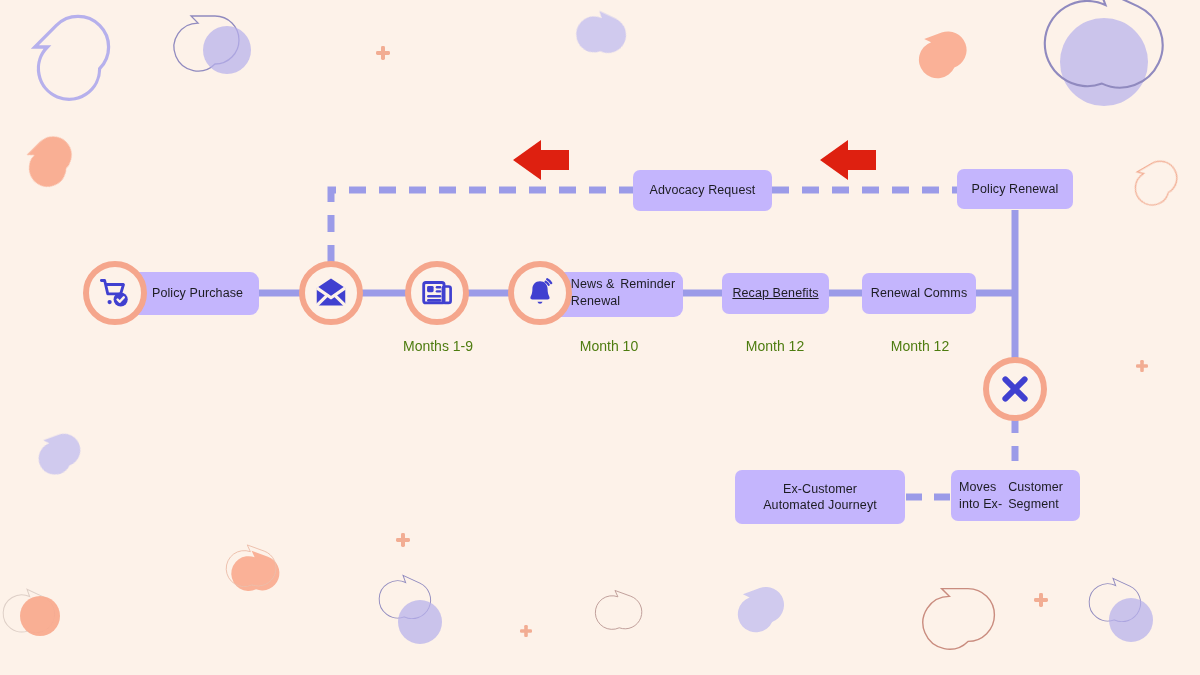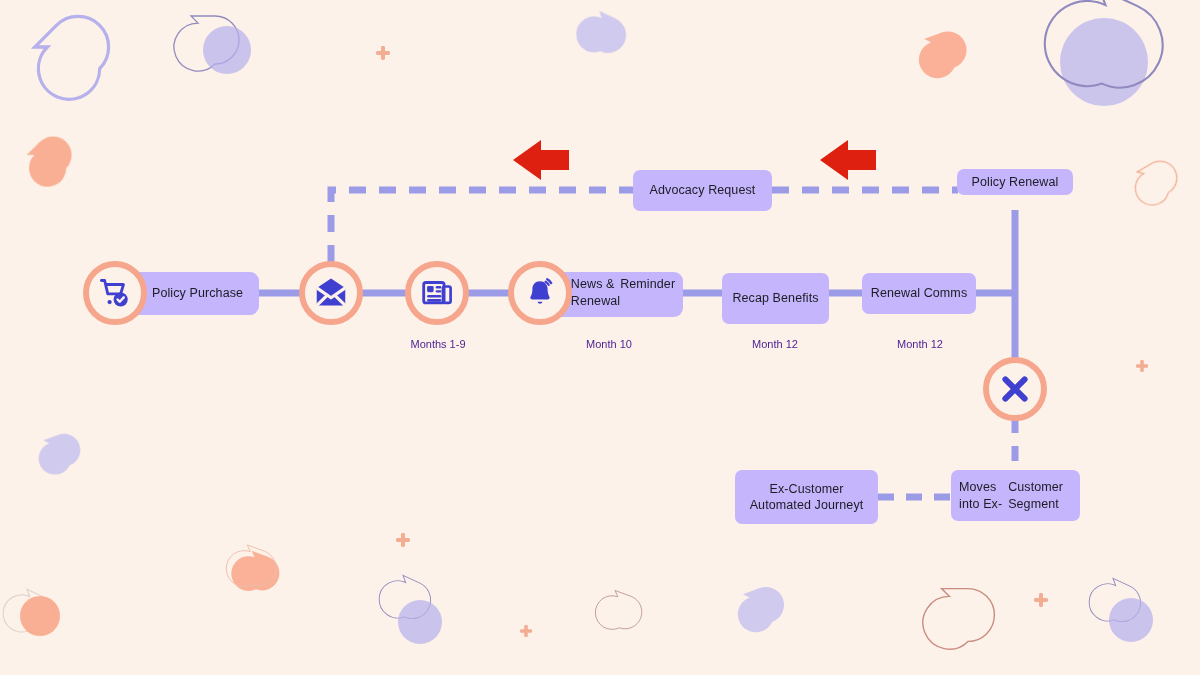--- a/index.html
+++ b/index.html
@@ -54,22 +54,22 @@
     display: flex;
     align-items: center;
     justify-content: center;
     z-index: 4;
   }
   .circle svg { display: block; }
 
   
   .caption {
     position: absolute;
-    color: #4c1d95;
-    font-size: 11px;
+    color: #4d7c0f;
+    font-size: 14px;
     text-align: left;
     white-space: nowrap;
     transform: translateX(-50%);
     z-index: 3;
   }
 </style>
 </head>
 <body>
 
 <div id="canvas">
@@ -250,48 +250,48 @@
     <span>
       <svg width="32" height="32" viewBox="0 0 24 24">
         <path d="M12 3.1c-3.5 0-5.7 2.6-5.7 5.9 0 4.3-1.5 5.4-1.5 6.7 0 .7.6 1.1 1.5 1.1h11.4c.9 0 1.5-.4 1.5-1.1 0-1.3-1.5-2.4-1.5-6.7 0-3.3-2.2-5.9-5.7-5.9z" fill="#4040D0"></path>
         <path d="M10.1 18.6a2 2 0 0 0 3.8 0z" fill="#4040D0"></path>
         <path d="M16.2 3.6a5.2 5.2 0 0 1 2.3 2.2 M17.4 1.7a7.4 7.4 0 0 1 3 2.9" fill="none" stroke="#4040D0" stroke-width="1.7" stroke-linecap="round"></path>
       </svg>
     </span>
   </div>
   <div class="caption" style="left:609px; top:338px;">Month 10</div>
 
-  <div class="box" style="left:722px; top:273px; width:107px; height:51px;">
+  <div class="box" style="left:722px; top:273px; width:107px; height:41px;text-decoration:underline;">
     <span>Recap Benefits</span>
   </div>
   <div class="caption" style="left:775px; top:338px;">Month 12</div>
 
   <div class="box" style="left:862px; top:273px; width:114px; height:41px;">
     <span>Renewal Comms</span>
   </div>
   <div class="caption" style="left:920px; top:338px;">Month 12</div>
 
   <div class="box" style="left:633px; top:170px; width:139px; height:41px;">
     <span>Advocacy Request</span>
   </div>
 
-  <div class="box" style="left:957px; top:169px; width:116px; height:26px;">
+  <div class="box" style="left:957px; top:169px; width:116px; height:40px;">
     <span>Policy Renewal</span>
   </div>
 
   <div class="circle" style="left:983px; top:357px; width:64px; height:64px;">
     <span>
       <svg width="34" height="34" viewBox="0 0 24 24" stroke="#4040D0" stroke-width="4.2" stroke-linecap="round">
         <line x1="5.2" y1="5.2" x2="18.8" y2="18.8"></line>
         <line x1="18.8" y1="5.2" x2="5.2" y2="18.8"></line>
       </svg>
     </span>
   </div>
 
-  <div class="box" style="left:735px; top:470px; width:143px; height:54px; flex-direction:column;">
+  <div class="box" style="left:735px; top:470px; width:170px; height:54px; flex-direction:column;">
     <span>Ex-Customer</span>
     <span>Automated Journeyt</span>
   </div>
 
   <div class="box" style="left:951px; top:470px; width:129px; height:51px; flex-direction:row;">
     <span>Moves into Ex-</span>
     <span>Customer Segment</span>
   </div>
 
 </div>

